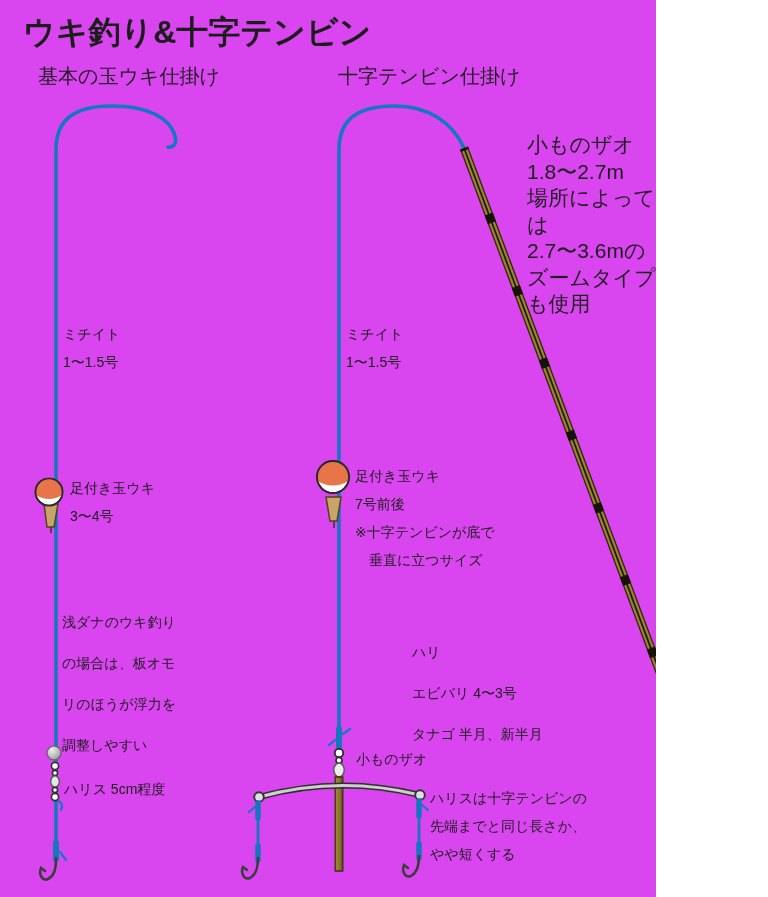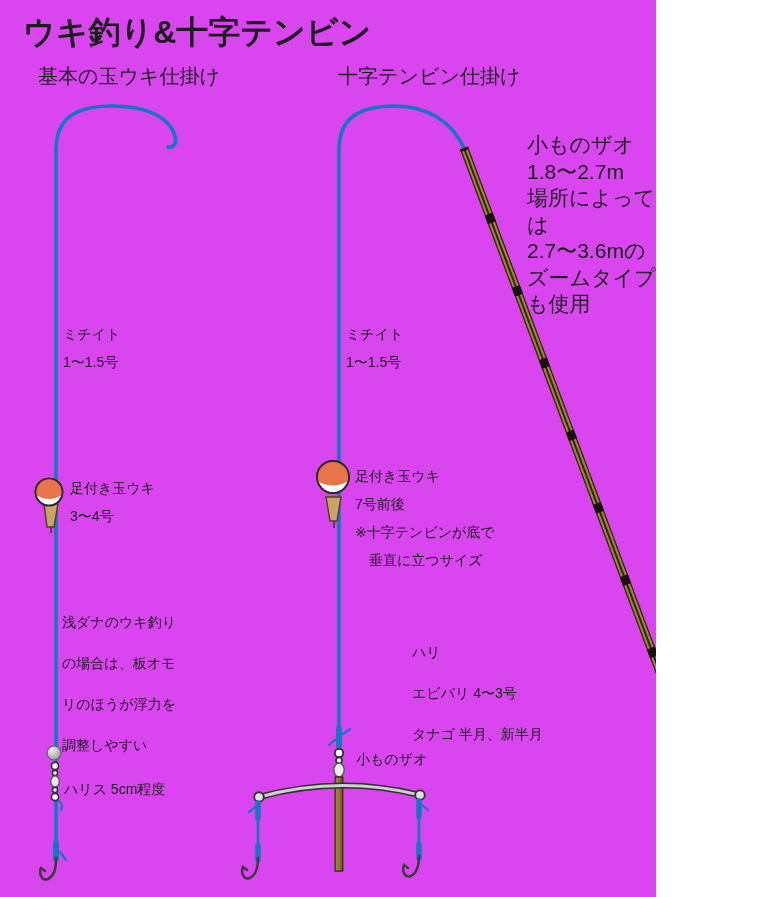--- a/index.html
+++ b/index.html
@@ -141,14 +141,17 @@
   <div class="lbl" style="left:346px;top:320px">ミチイト
 1〜1.5号</div>
   <div class="lbl" style="left:355px;top:462px">足付き玉ウキ
 7号前後
 ※十字テンビンが底で
 　垂直に立つサイズ</div>
   <div class="lbl note4" style="left:412px;top:618px">ハリ
 エビバリ 4〜3号
 タナゴ 半月、新半月</div>
   <div class="lbl" style="left:356px;top:745px">小ものザオ</div>
+  <div class="lbl" style="left:430px;top:784px">ハリスは十字テンビンの
+先端までと同じ長さか、
+やや短くする</div>
 
 </div>
 
 </body></html>

